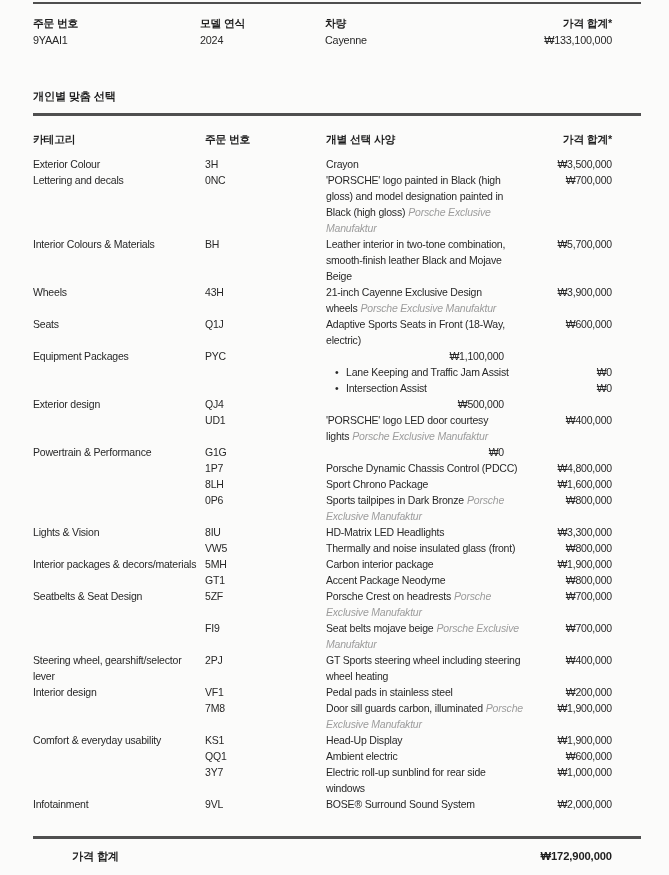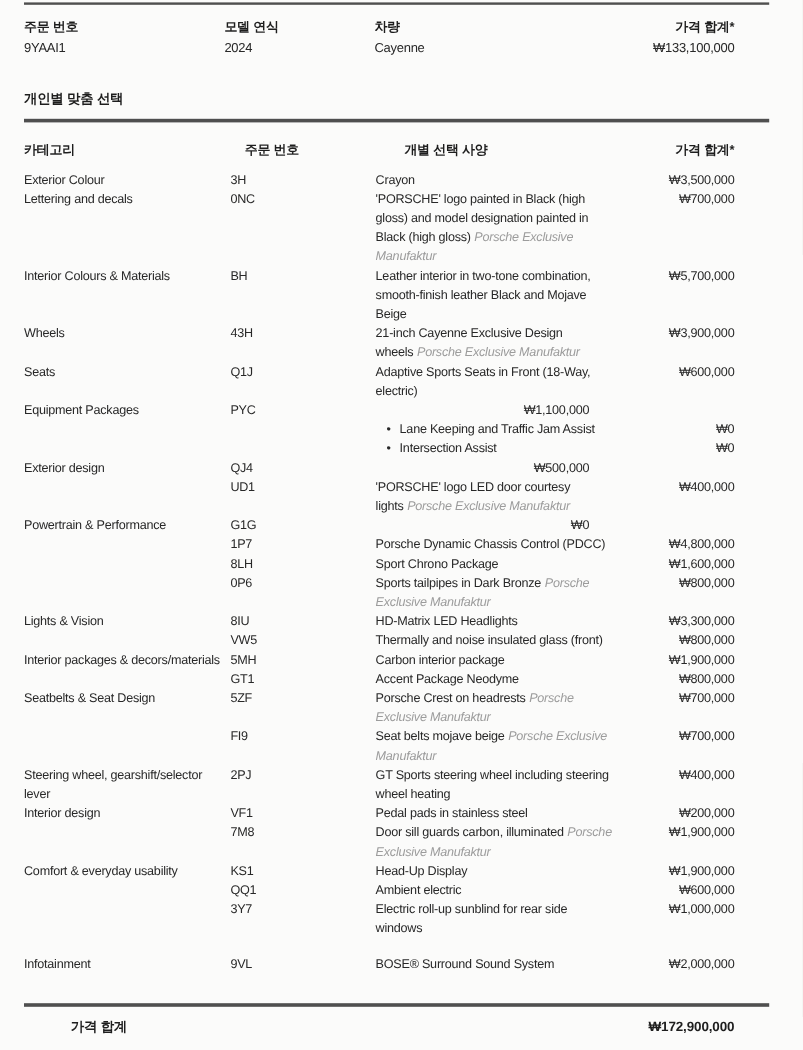--- a/index.html
+++ b/index.html
@@ -6,63 +6,62 @@
   .page {
     position:relative;
     width:669px; height:875px;
     margin:0 auto;
     background:#fbfbfa;
     font-family:"Liberation Sans", sans-serif;
     color:#282828;
     letter-spacing:-0.2px;
     overflow:hidden;
     box-sizing:border-box;
-    padding:2px 28px 0 20px;
+    padding:2px 28px 0 33px;
   }
   .rule { background:#4f4f4f; }
   .rule.top { height:2px; }
   .rule.thick { height:3px; }
   .rule.footer-rule { margin-top:24px; }
 
   
   .summary { margin-top:11px; }
   .s-row {
     display:grid;
     grid-template-columns:167px 125px 1fr 170px;
     line-height:17px;
     font-size:10.8px;
   }
   .s-row .cell-right { text-align:right; padding-right:29px; }
   .s-row.labels { font-weight:bold; color:#1e1e1e; }
 
   
   .section-title {
-    margin-top:26px;
+    margin-top:40px;
     margin-bottom:9px;
     font-size:11.2px;
     font-weight:bold;
     color:#1e1e1e;
   }
 
   
   .t-head, .t-row {
     display:grid;
     grid-template-columns:172px 121px 207px 1fr;
     font-size:10.5px;
     line-height:16px;
   }
   .t-head {
     margin-top:15px;
     font-weight:bold;
     font-size:10.8px;
     color:#1e1e1e;
-    gap:12px;
   }
   .t-body { margin-top:9px; }
-  .t-row.gap-before { margin-top:14px; }
+  .t-row.gap-before { }
   .cell-price { text-align:right; padding-right:29px; white-space:nowrap; }
   .cell-cat { padding-right:6px; }
   .cell-desc { padding-right:8px; }
   .cell-desc.bullet { padding-left:20px; position:relative; }
   .cell-desc.bullet::before {
     content:"\2022";
     position:absolute; left:9px; top:0;
   }
   .pem { font-style:italic; color:#9c9c9c; margin-left:3px; }
 

